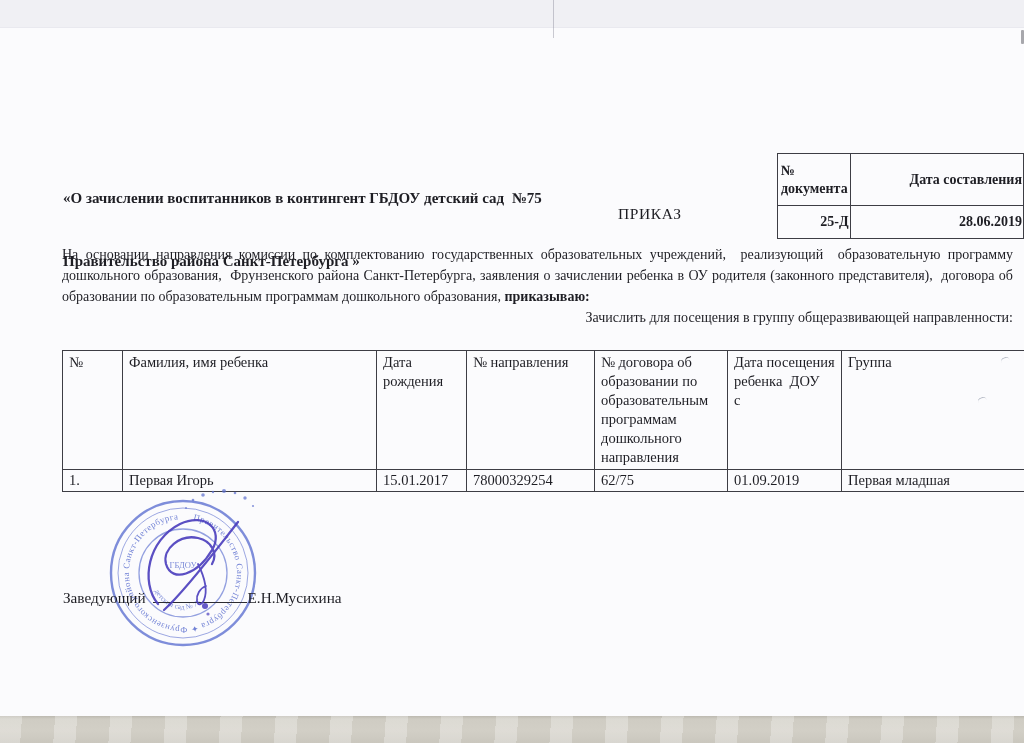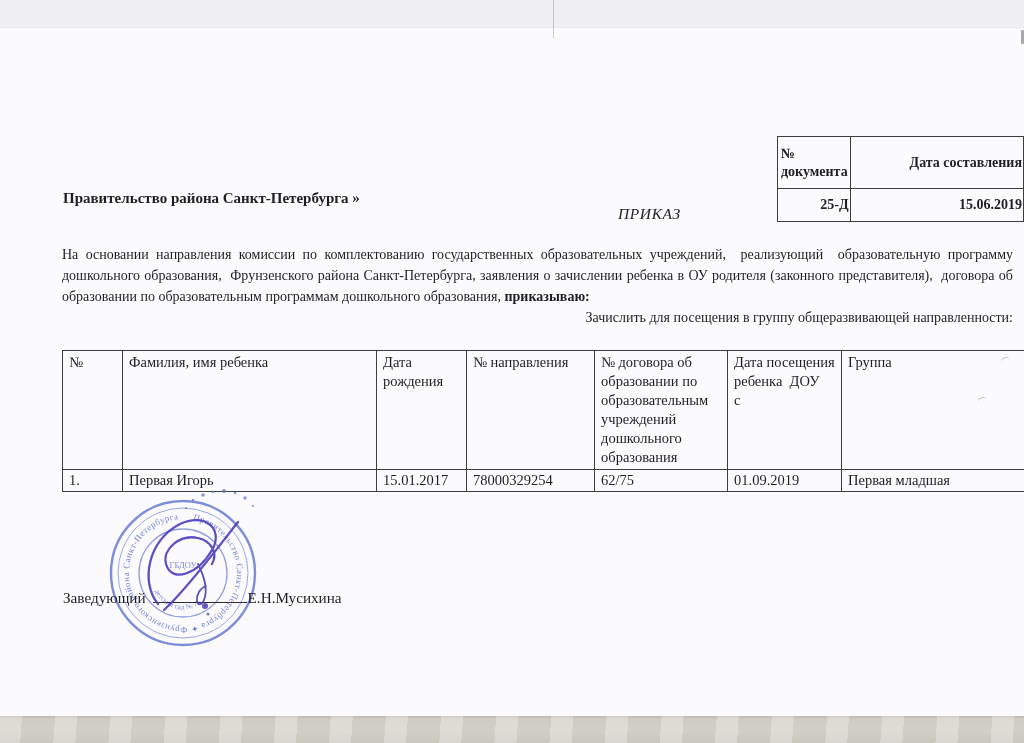--- a/index.html
+++ b/index.html
@@ -34,26 +34,26 @@
   }
   .smudge.s1{left:1001px;top:357px;}
   .smudge.s2{left:978px;top:397px;}
 
   .subject{
     position:absolute;left:63px;top:146px;
     font-weight:700;font-size:15px;line-height:21px;white-space:pre;
   }
   .order-title{
     position:absolute;left:618px;top:205px;
-    font-size:15.5px;letter-spacing:.6px;font-style:italic;
+    font-size:15.5px;letter-spacing:.6px;
   }
 
   
   .doc-info{
-    position:absolute;left:777px;top:136px;
+    position:absolute;left:777px;top:153px;
     border-collapse:collapse;table-layout:fixed;
     font-size:14px;font-weight:700;
   }
   .doc-info th,.doc-info td{border:1px solid #3d3d44;overflow:visible;}
   .doc-info th{font-weight:700;vertical-align:middle;}
   .doc-info .c-num{width:66px;}
   .doc-info .c-date{width:176px;}
   .doc-info tr.hdr{height:52px;}
   .doc-info tr.val{height:33px;}
   .doc-info th.left{text-align:left;padding:2px 2px 2px 3px;line-height:18px;}
@@ -98,38 +98,39 @@
   .sign-svg{position:absolute;left:128px;top:502px;z-index:3;}
 </style>
 </head>
 <body>
 
 <div class="scan-top-strip"></div>
 <div class="fold-mark"></div>
 <div class="edge-mark"></div>
 
 <div class="subject">
+  <div>«О зачислении воспитанников в контингент ГБДОУ детский сад  №75</div>
   <div>Правительство района Санкт-Петербурга »</div>
 </div>
 
 <div class="order-title">ПРИКАЗ</div>
 
 <table class="doc-info">
   <colgroup>
       <col class="c-num">
       <col class="c-date">
     </colgroup>
   <tbody>
       <tr class="hdr">
     <th class="left">№ документа</th>
     <th class="center">Дата составления</th>
   </tr>
   <tr class="val">
     <td>25-Д</td>
-    <td>15.06.2019</td>
+    <td>28.06.2019</td>
   </tr>
 </tbody>
   </table>
 
 <div class="body-text">
   <p class="p-basis"><span>На основании направления комиссии по комплектованию государственных образовательных учреждений,  реализующий  образовательную программу дошкольного образования,  Фрунзенского района Санкт-Петербурга, заявления о зачислении ребенка в ОУ родителя (законного представителя),  договора об образовании по образовательным программам дошкольного образования, </span><b>приказываю:</b></p>
   <p class="p-enroll">Зачислить для посещения в группу общеразвивающей направленности:</p>
 </div>
 
 <table class="enroll-table">
@@ -142,21 +143,21 @@
       <col style="width:114px">
     <col style="width:199px">
   </colgroup>
   <tbody>
       <tr class="hdr">
     <th>№</th>
     <th>Фамилия, имя ребенка</th>
     <th>Дата
 рождения</th>
     <th>№ направления</th>
-    <th>№ договора об образовании по образовательным учреждений дошкольного образования</th>
+    <th>№ договора об образовании по образовательным программам дошкольного направления</th>
     <th class="center">Дата посещения
 ребенка  ДОУ
 с</th>
     <th>Группа</th>
   </tr>
   <tr class="row">
     <td>1.</td>
     <td>Первая Игорь</td>
     <td>15.01.2017</td>
     <td>78000329254</td>

